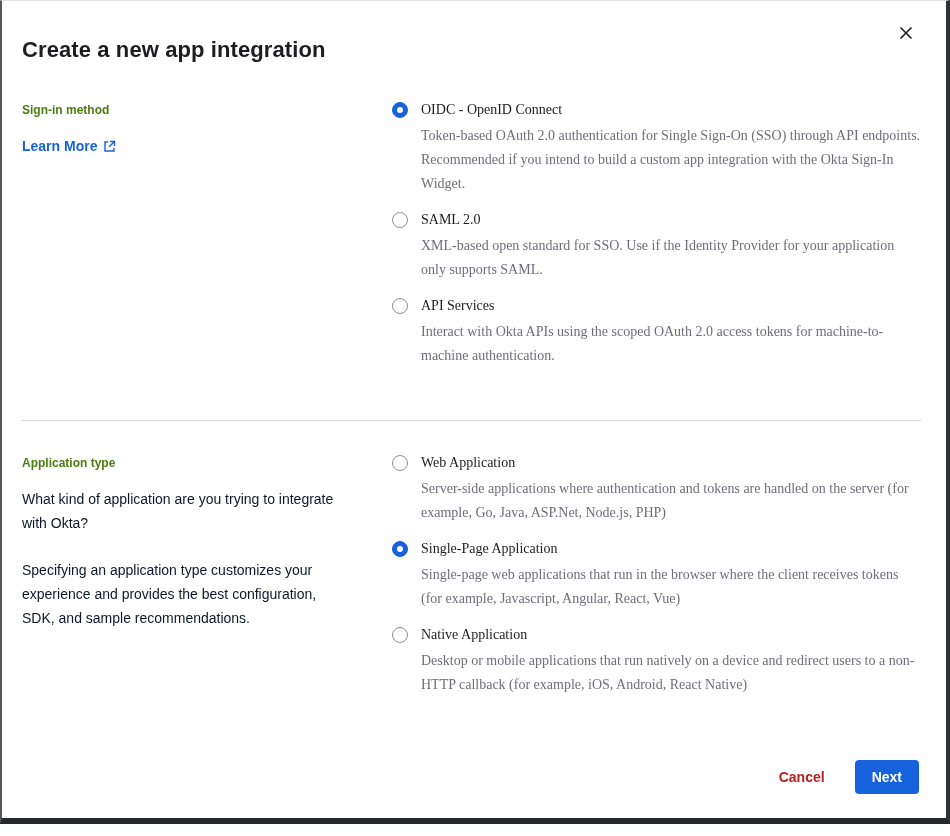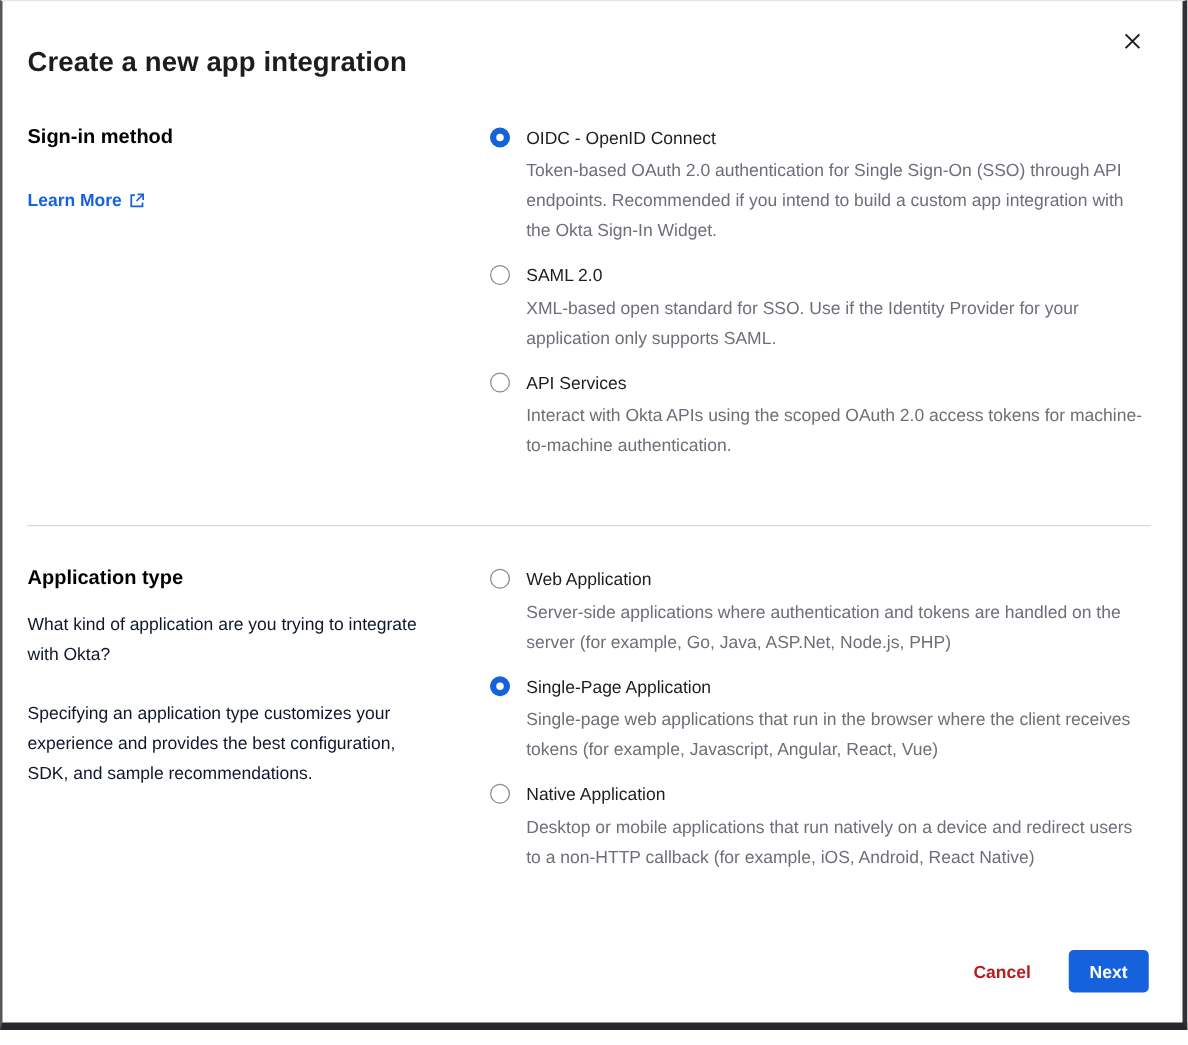--- a/index.html
+++ b/index.html
@@ -43,50 +43,51 @@
     letter-spacing: 0.1px;
   }
   .row {
     display: grid;
     grid-template-columns: 370px 1fr;
     padding: 0 25px 0 20px;
   }
   .section-1 { padding-top: 33px; padding-bottom: 14px; }
   .section-2 { padding-top: 32px; }
   .section-label {
-    font-size: 16px;
-    font-weight: 700;
-    color: #000000;
+    font-size: 12px;
+    font-weight: 700;
+    color: #4d7c0f;
     line-height: 20px;
   }
   .learn-more {
     display: inline-flex;
     align-items: center;
     gap: 6px;
-    margin-top: 32px;
+    margin-top: 18px;
     color: #1662dd;
     font-size: 14px;
     font-weight: 700;
     text-decoration: none;
     cursor: pointer;
   }
   .left-col { padding-right: 40px; }
   .left-para {
     font-size: 14px;
     line-height: 24px;
     color: #0f172a;
     margin: 14px 0 0 0;
   }
   .left-para + .left-para { margin-top: 23px; }
   .option {
     display: flex;
     align-items: flex-start;
     gap: 13px;
     margin-bottom: 14px;
     cursor: pointer;
+    font-family: Liberation Serif, serif;
   }
   .radio {
     flex: 0 0 16px;
     width: 16px;
     height: 16px;
     margin-top: 2px;
     border-radius: 50%;
     border: 1px solid #8c8c96;
     background: #ffffff;
     position: relative;

